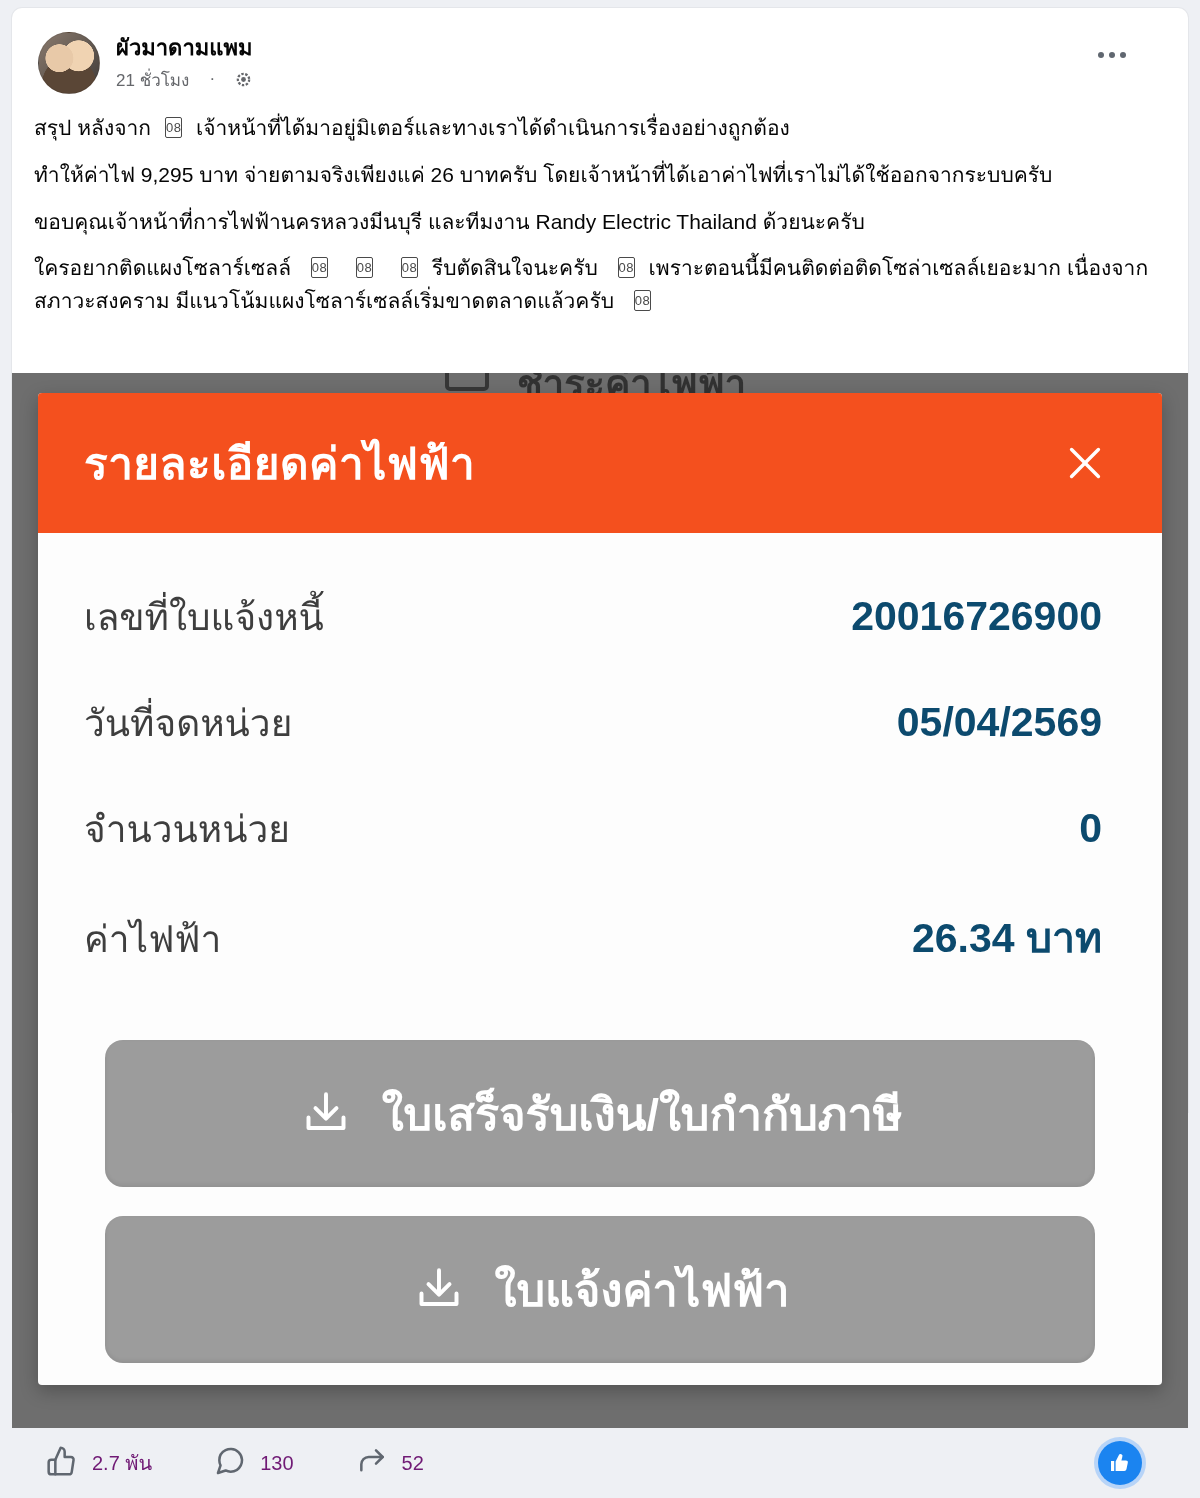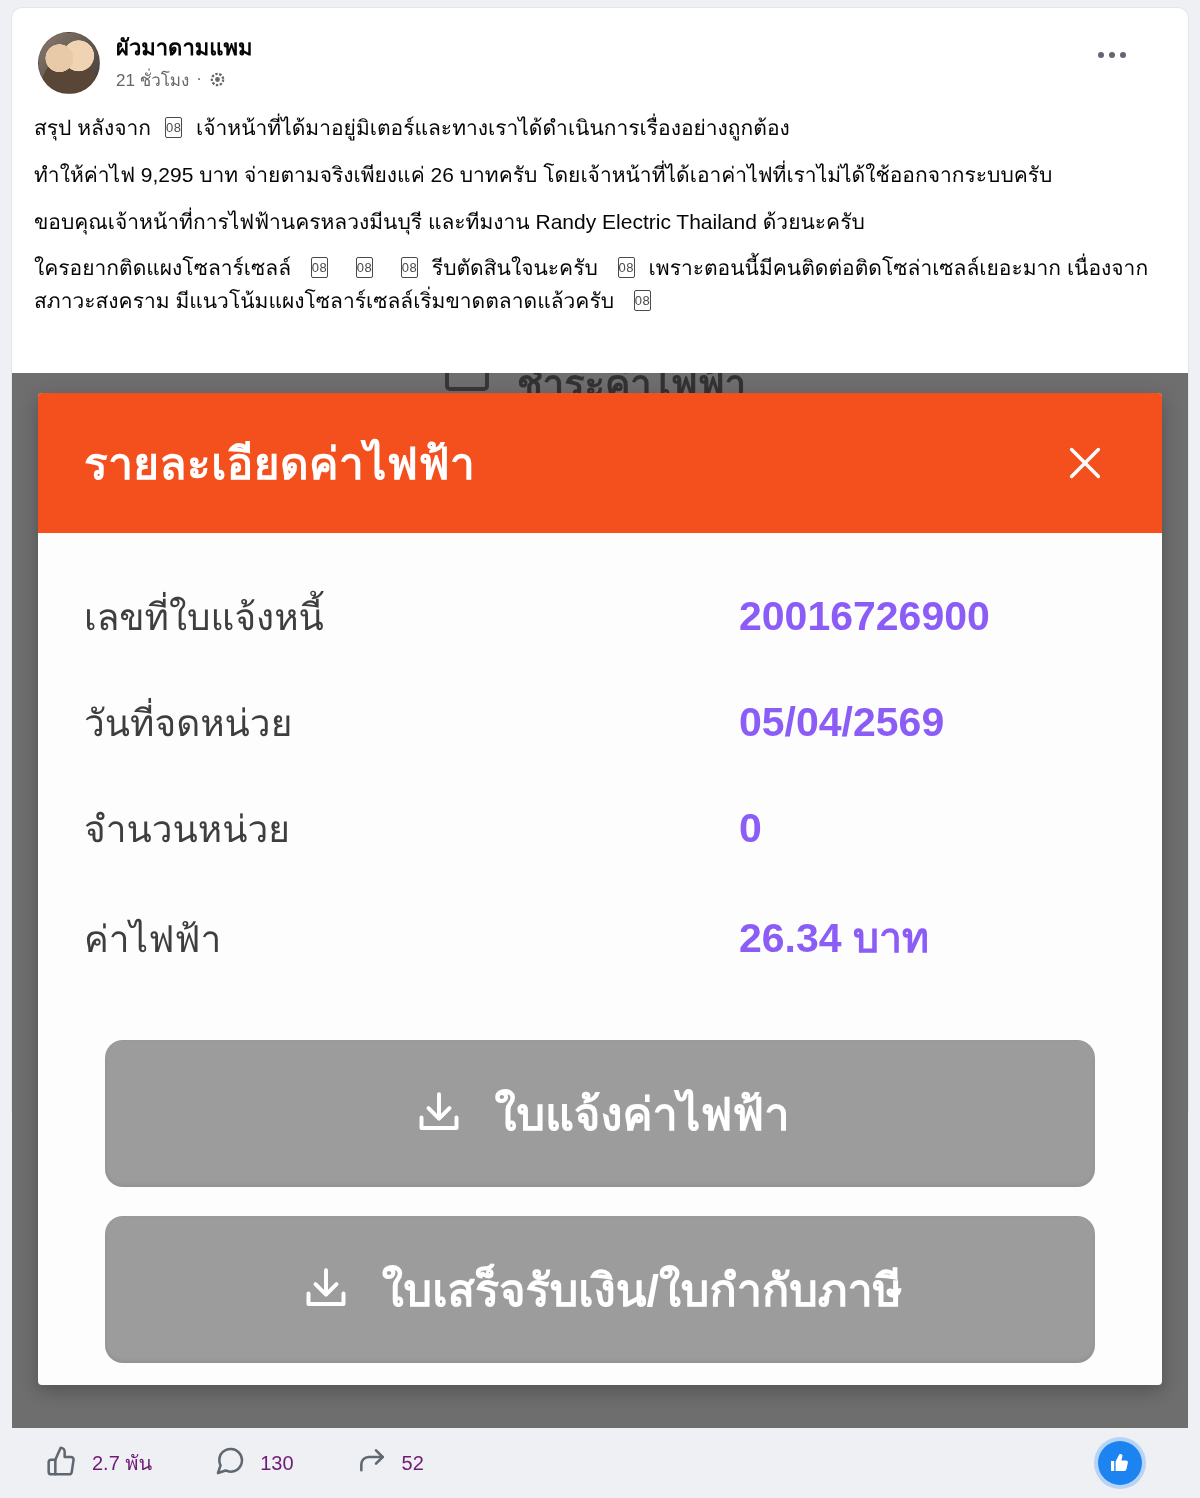--- a/index.html
+++ b/index.html
@@ -29,21 +29,21 @@
       radial-gradient(circle at 34% 42%, #e8c9a8 0 26%, transparent 27%),
       radial-gradient(circle at 66% 38%, #f0d3b2 0 28%, transparent 29%),
       radial-gradient(circle at 50% 85%, #5a4636 0 45%, transparent 46%),
       linear-gradient(135deg,#8a7a6d,#3e3a38);
     border:1px solid rgba(0,0,0,.08);
     cursor:pointer;
   }
   .head-meta { margin-left:16px; padding-top:2px; }
   .author { font-size:22px; font-weight:bold; color:#050505; line-height:1.25; cursor:pointer; }
   .subline { margin-top:4px; display:flex; align-items:center; gap:7px;
-    font-size:17px; color:#65676b; }
+    font-size:17px; color:#65676b;justify-content:space-between; }
   .gear-icon svg { display:block; }
   .more-btn { margin-left:auto; margin-right:32px; margin-top:14px;
     display:flex; gap:5px; cursor:pointer; padding:6px; }
   .more-btn i { width:6px; height:6px; border-radius:50%; background:#606770; display:block; }
 
   
   .post-text { position:absolute; left:0; top:100px; right:0;
     padding:4px 26px 0 22px; font-size:21px; line-height:1.56; color:#050505; }
   .post-text p { margin-bottom:14px; }
   .tofu {
@@ -70,22 +70,22 @@
     background:#fdfdfd; border-radius:4px; overflow:hidden;
     box-shadow:0 6px 18px rgba(0,0,0,.25); }
   .modal-header { height:140px; background:#f4501e;
     display:flex; align-items:center; padding:0 46px; }
   .modal-title { font-size:44px; font-weight:bold; color:#fff; letter-spacing:.5px; }
   .modal-close { margin-left:auto; margin-right:8px; cursor:pointer; display:flex; }
 
   .fields { padding:54px 60px 0 46px; }
   .field-row { display:flex; align-items:baseline; margin-bottom:47px; }
   .field-label { width:655px; font-size:37px; color:#3e3e3e; }
-  .field-value { flex:1; font-size:41px; font-weight:bold; color:#8b5cf6;
-    font-family:"Liberation Sans","DejaVu Sans",sans-serif; }
+  .field-value { flex:1; font-size:41px; font-weight:bold; color:#0c4a6e;
+    font-family:"Liberation Sans","DejaVu Sans",sans-serif;text-align:right; }
 
   .btn-zone { position:absolute; left:67px; right:67px; top:647px; }
   .dl-btn { height:147px; border-radius:18px; background:#9c9c9c;
     display:flex; align-items:center; justify-content:center; gap:28px;
     color:#ffffff; cursor:pointer; margin-bottom:29px;
     box-shadow:inset 0 -2px 4px rgba(0,0,0,.08); }
   .dl-btn .lbl { font-size:45px; font-weight:bold; }
   .dl-icon svg { display:block; }
 
   
@@ -175,31 +175,31 @@
 
         <div class="btn-zone">
           <div class="dl-btn">
             <span class="dl-icon">
               <svg width="56" height="56" viewBox="0 0 24 24" fill="none" stroke="#ffffff" stroke-width="1.7" stroke-linecap="round" stroke-linejoin="round">
                 <line x1="12" y1="3.5" x2="12" y2="13.5"></line>
                 <polyline points="7.5,9.5 12,14 16.5,9.5"></polyline>
                 <path d="M4.5 13.5 v4.5 h15 v-4.5"></path>
               </svg>
             </span>
-            <span class="lbl">ใบแจ้งค่าไฟฟ้า</span>
+            <span class="lbl">ใบเสร็จรับเงิน/ใบกำกับภาษี</span>
           </div>
           <div class="dl-btn">
             <span class="dl-icon">
               <svg width="56" height="56" viewBox="0 0 24 24" fill="none" stroke="#ffffff" stroke-width="1.7" stroke-linecap="round" stroke-linejoin="round">
                 <line x1="12" y1="3.5" x2="12" y2="13.5"></line>
                 <polyline points="7.5,9.5 12,14 16.5,9.5"></polyline>
                 <path d="M4.5 13.5 v4.5 h15 v-4.5"></path>
               </svg>
             </span>
-            <span class="lbl">ใบเสร็จรับเงิน/ใบกำกับภาษี</span>
+            <span class="lbl">ใบแจ้งค่าไฟฟ้า</span>
           </div>
         </div>
       </div>
     </div>
 
     <div class="footer">
       <div class="react-group">
         <span>
           <svg width="32" height="32" viewBox="0 0 24 24" fill="none" stroke="#606770" stroke-width="1.9" stroke-linecap="round" stroke-linejoin="round">
             <path d="M14 9V5a3 3 0 0 0-3-3l-4 9v11h10.28a2 2 0 0 0 2-1.7l1.38-9a2 2 0 0 0-2-2.3z"></path>

